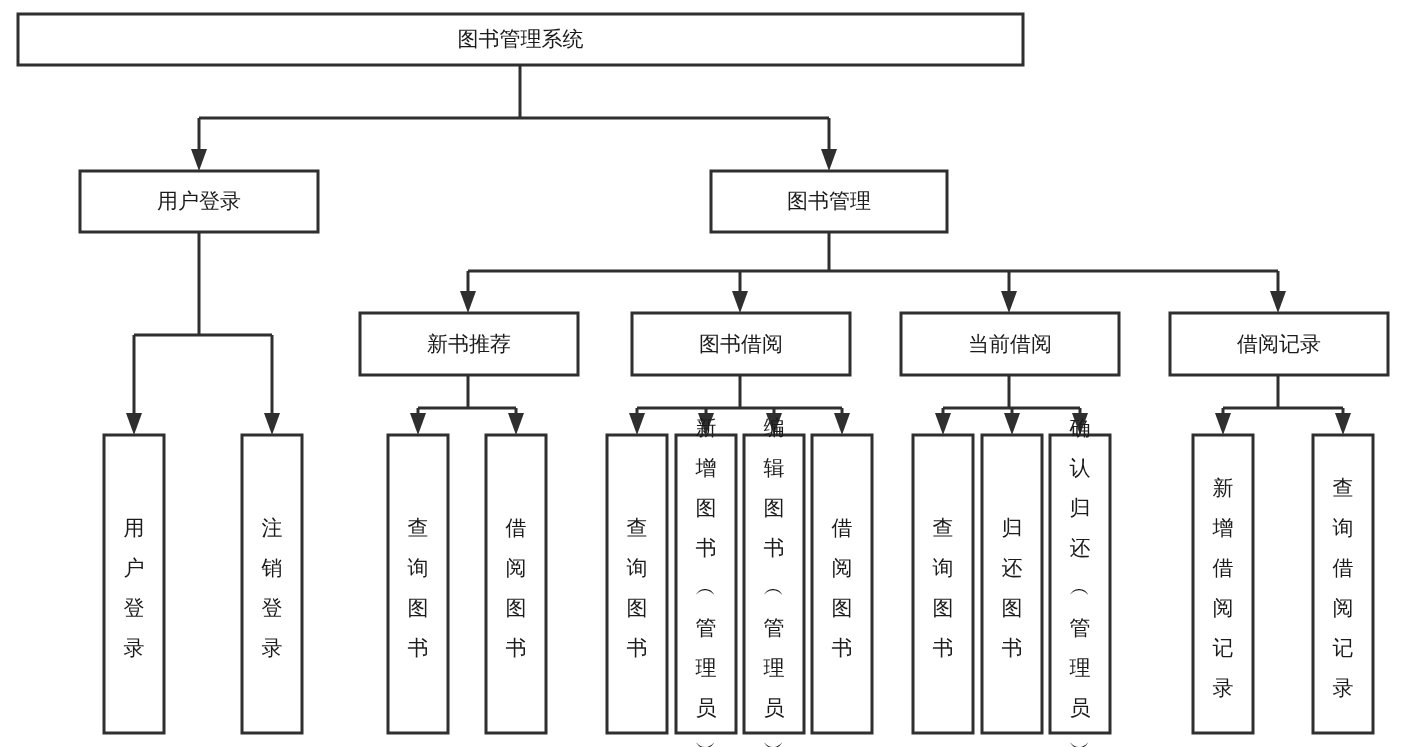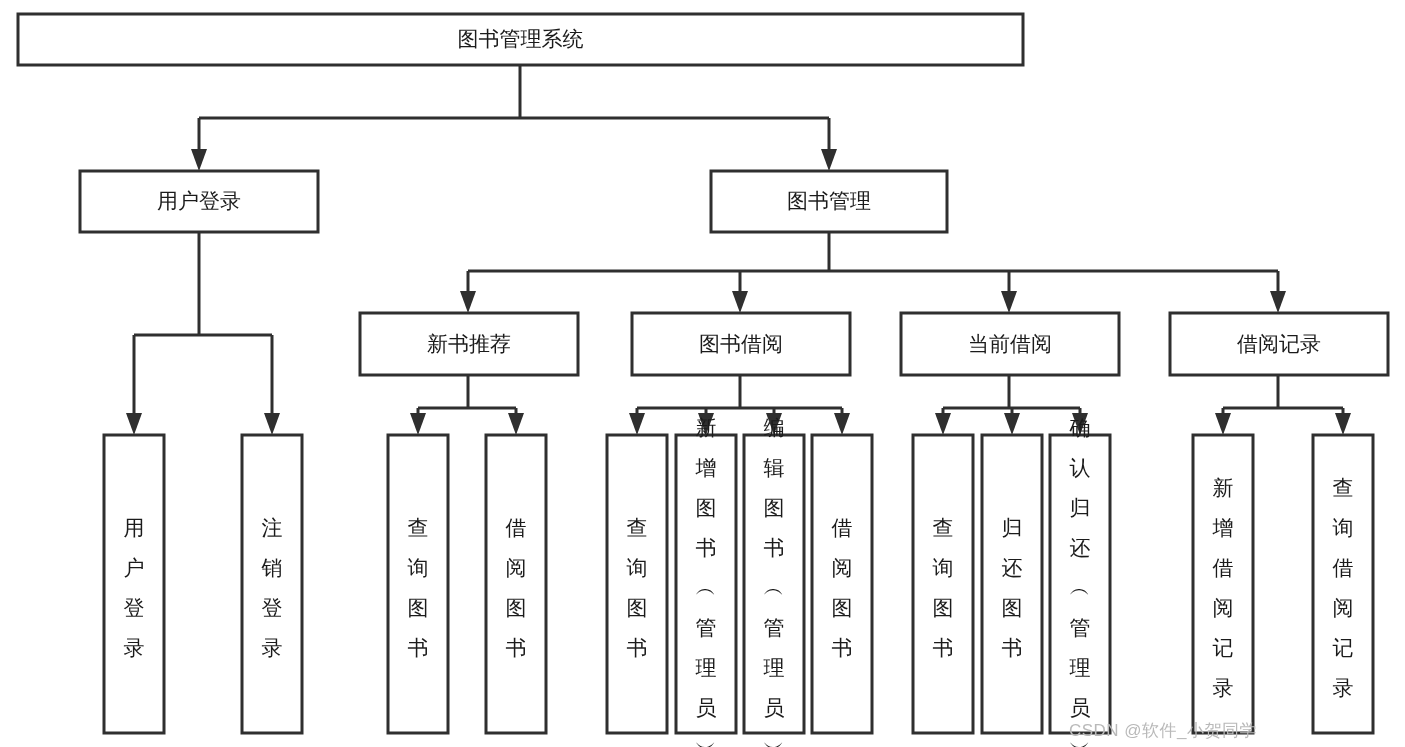--- a/index.html
+++ b/index.html
@@ -220,14 +220,13 @@
         <g>
           <rect class="node-box" x="1193" y="435" width="60" height="298"></rect>
           <text class="node-label-v" x="1223" y="495.2"><tspan x="1223" dy="0">新</tspan><tspan x="1223" dy="40">增</tspan><tspan x="1223" dy="40">借</tspan><tspan x="1223" dy="40">阅</tspan><tspan x="1223" dy="40">记</tspan><tspan x="1223" dy="40">录</tspan></text>
         </g>
         <g>
           <rect class="node-box" x="1313" y="435" width="60" height="298"></rect>
           <text class="node-label-v" x="1343" y="495.2"><tspan x="1343" dy="0">查</tspan><tspan x="1343" dy="40">询</tspan><tspan x="1343" dy="40">借</tspan><tspan x="1343" dy="40">阅</tspan><tspan x="1343" dy="40">记</tspan><tspan x="1343" dy="40">录</tspan></text>
         </g>
       </g>
   </svg>
-  <div class="watermark">CSDN @软件_小贺同学</div>
 </div>
 
 </body></html>

